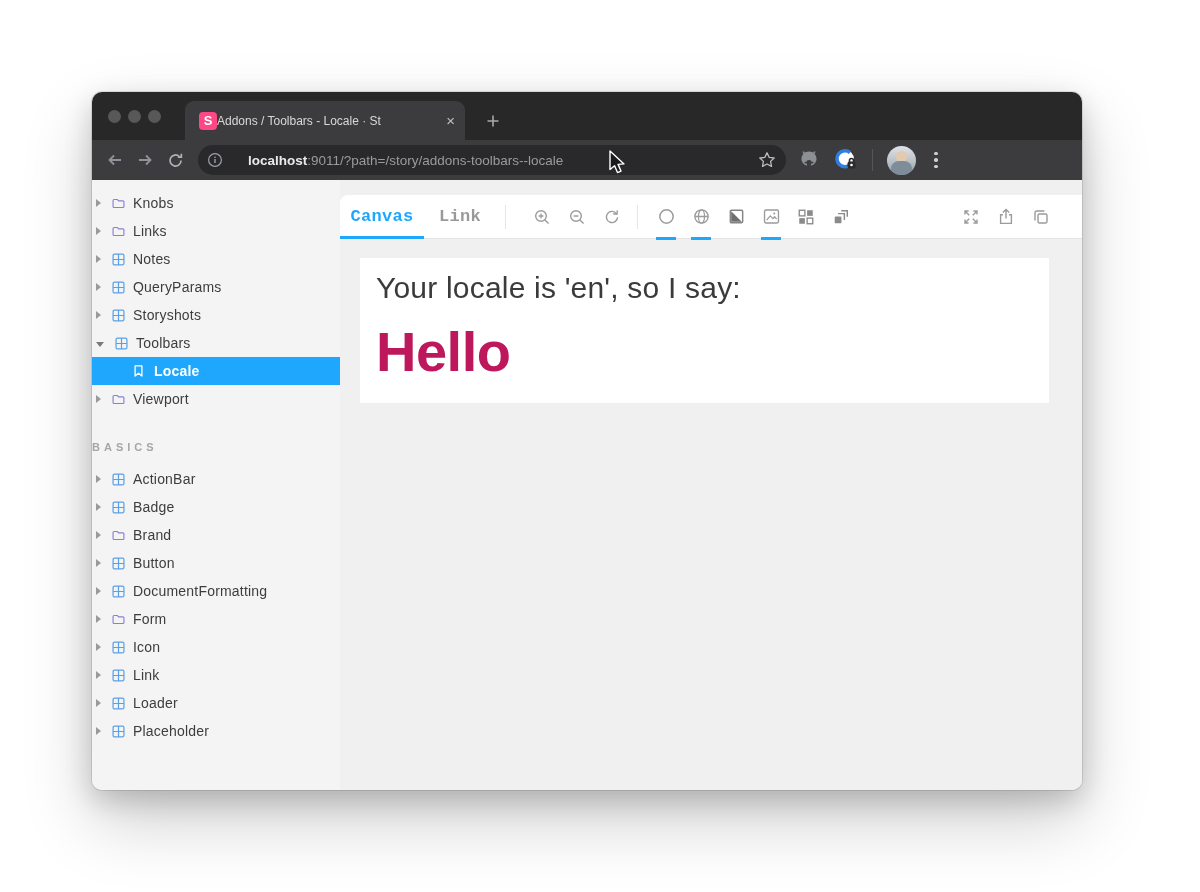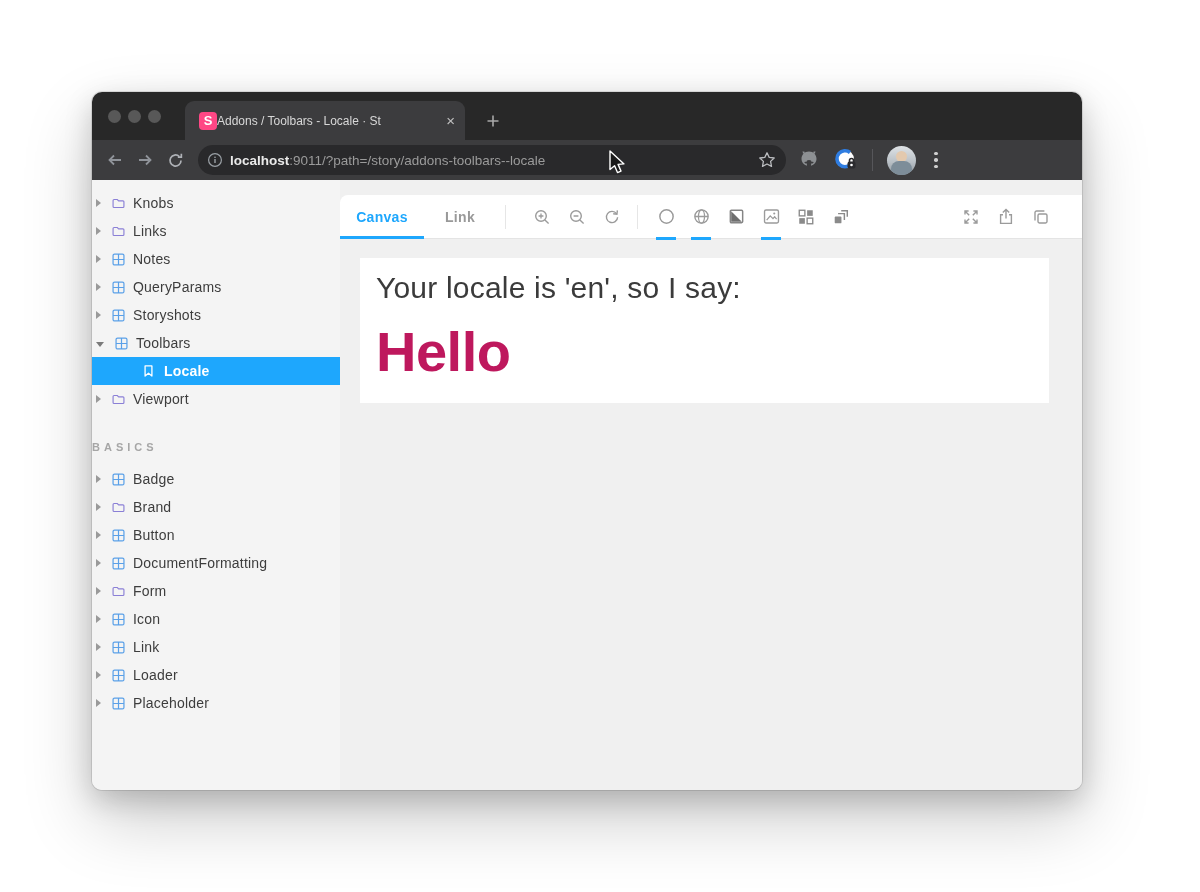--- a/index.html
+++ b/index.html
@@ -29,51 +29,51 @@
     -webkit-mask-image:linear-gradient(90deg,#000 80%,transparent 98%);
             mask-image:linear-gradient(90deg,#000 80%,transparent 98%);
   }
   .tab-close { color:#c0c0c0; font-size:15px; margin-left:auto; line-height:1; cursor:default; }
   .newtab { position:absolute; left:381px; top:9px; width:39px; height:39px; display:flex; align-items:center; justify-content:center; }
 
   .navbar { height:40px; background:#3c3c3e; display:flex; align-items:center; padding:0 12px 0 8px; }
   .nav-btn { width:30px; height:30px; display:flex; align-items:center; justify-content:center; }
   .urlbar {
     margin-left:8px; height:30px; width:588px; background:#29292b; border-radius:15px;
-    display:flex; align-items:center; padding:0 10px 0 9px; color:#9b9b9b; font-size:13.5px;
+    display:flex; align-items:center; padding:0 10px 0 9px; color:#9b9b9b; font-size:13.5px;gap:18px;
   }
   .url-text { margin-left:7px; white-space:nowrap; overflow:hidden; flex:1; }
   .url-text b { color:#eaeaea; font-weight:bold; }
   .ext-row { display:flex; align-items:center; margin-left:12px; gap:14px; }
   .vsep { width:1px; height:22px; background:#56565a; }
   .avatar { width:29px; height:29px; border-radius:50%; overflow:hidden; background:linear-gradient(180deg,#dfe3e6 0%,#b9c0c6 55%,#8f979e 100%); position:relative; }
   .avatar:before { content:""; position:absolute; left:9px; top:5px; width:11px; height:11px; border-radius:50%; background:#e3c9ae; }
   .avatar:after  { content:""; position:absolute; left:4px; top:15px; width:21px; height:14px; border-radius:8px 8px 0 0; background:#7d8d99; }
   .kebab { display:flex; flex-direction:column; gap:3px; padding:4px; }
   .kebab i { width:3.5px; height:3.5px; border-radius:50%; background:#cfcfcf; }
 
   
   .content { display:flex; height:610px; }
 
   .sidebar { width:248px; background:#f4f4f4; padding-top:9px; flex:0 0 auto; overflow:hidden; }
   .s-row { height:28px; display:flex; align-items:center; padding-left:4px; font-size:14px; color:#3d3d3d; letter-spacing:.2px; }
   .s-row .chev { width:0; height:0; border-left:5px solid #9a9a9a; border-top:4px solid transparent; border-bottom:4px solid transparent; margin-right:9px; flex:0 0 auto; }
   .s-row.expanded .chev { border-left:4px solid transparent; border-right:4px solid transparent; border-top:5px solid #7a7a7a; border-bottom:none; margin-top:2px; }
   .s-row .s-icon { width:16px; height:16px; margin-right:7px; display:flex; align-items:center; justify-content:center; flex:0 0 auto; }
-  .s-row.selected { background:#1ea7fd; color:#ffffff; font-weight:bold; padding-left:48px; }
+  .s-row.selected { background:#1ea7fd; color:#ffffff; font-weight:bold; padding-left:38px; }
   .s-row.selected .s-icon { margin-right:8px; }
   .s-header { margin:26px 0 10px 0; font-size:11px; font-weight:bold; color:#a6a6a6; letter-spacing:4px; height:16px; display:flex; align-items:center; }
 
   .main { flex:1; background:#f0f0f0; position:relative; }
   .toolbar {
     position:absolute; left:0; right:0; top:15px; height:44px; background:#ffffff;
     border-radius:8px 0 0 0; border-bottom:1px solid #e4e4e4;
     display:flex; align-items:center; padding-right:27px;
   }
-  .pv-tab { position:relative; height:100%; display:flex; align-items:center; justify-content:center; font-size:14px; font-weight:bold; letter-spacing:.3px; }
+  .pv-tab { position:relative; height:100%; display:flex; align-items:center; justify-content:center; font-size:17px; font-weight:bold; letter-spacing:.3px;font-family:Liberation Mono, monospace; }
   .pv-tab.canvas { width:84px; color:#1ea7fd; }
   .pv-tab.docs { width:72px; color:#999999; }
   .pv-tab.active:after { content:""; position:absolute; left:0; right:0; bottom:-1px; height:3px; background:#1ea7fd; }
   .tb-sep { width:1px; height:24px; background:#e6e6e6; flex:0 0 auto; }
   .tb-btn { position:relative; width:28px; height:28px; display:flex; align-items:center; justify-content:center; flex:0 0 auto; }
   .tb-btn.addon-active:after { content:""; position:absolute; left:4px; right:4px; bottom:-9px; height:3px; background:#1ea7fd; }
   .zoom-group { display:flex; gap:7px; margin-left:22px; }
   .addon-group { display:flex; gap:7px; margin-left:14px; }
   .right-group { display:flex; gap:7px; margin-left:auto; }
   .sep1 { margin-left:9px; } .sep2 { margin-left:11px; }
@@ -235,20 +235,30 @@
         </div>
         <div class="s-header">BASICS</div>
         <div class="s-row">
           <span class="chev"></span>
           <span class="s-icon">
             <svg width="15" height="15" viewBox="0 0 16 16">
               <rect x="2.2" y="2.2" width="11.6" height="11.6" rx="1.6" fill="none" stroke="#5aa0e8" stroke-width="1.3"></rect>
               <path d="M8 2.2 V13.8 M2.2 8 H13.8" stroke="#5aa0e8" stroke-width="1.3"></path>
             </svg>
           </span>
+          <span>ActionBar</span>
+        </div>
+        <div class="s-row">
+          <span class="chev"></span>
+          <span class="s-icon">
+            <svg width="15" height="15" viewBox="0 0 16 16">
+              <rect x="2.2" y="2.2" width="11.6" height="11.6" rx="1.6" fill="none" stroke="#5aa0e8" stroke-width="1.3"></rect>
+              <path d="M8 2.2 V13.8 M2.2 8 H13.8" stroke="#5aa0e8" stroke-width="1.3"></path>
+            </svg>
+          </span>
           <span>Badge</span>
         </div>
         <div class="s-row">
           <span class="chev"></span>
           <span class="s-icon">
             <svg width="15" height="14" viewBox="0 0 16 16">
               <path d="M1.8 5.6 V12 a1.1 1.1 0 0 0 1.1 1.1 H13.1 A1.1 1.1 0 0 0 14.2 12 V6.7 A1.1 1.1 0 0 0 13.1 5.6 H8.2 L6.6 4 H2.9 A1.1 1.1 0 0 0 1.8 5.1 Z" fill="none" stroke="#8a7fd6" stroke-width="1.3"></path>
             </svg>
           </span>
           <span>Brand</span>

